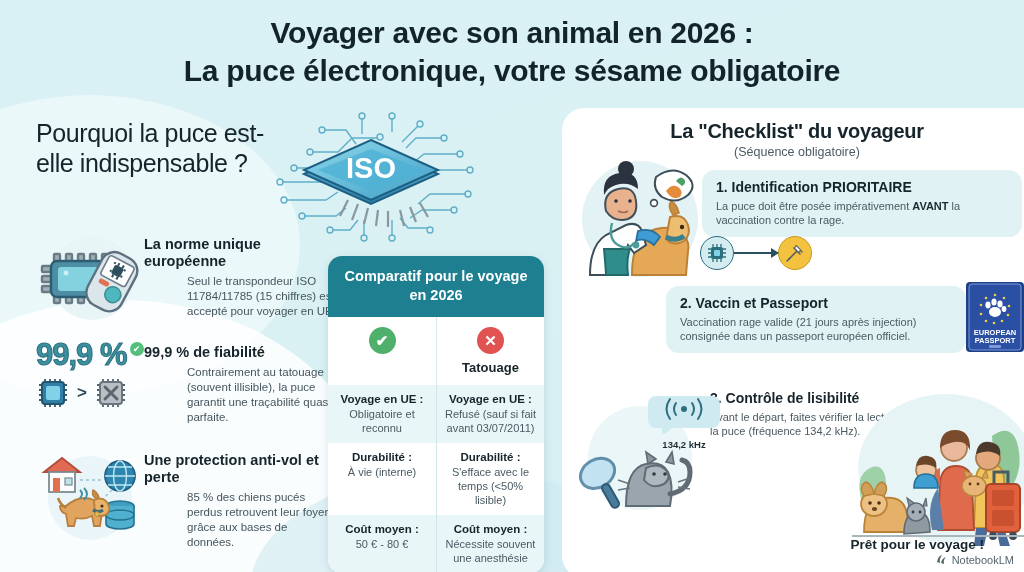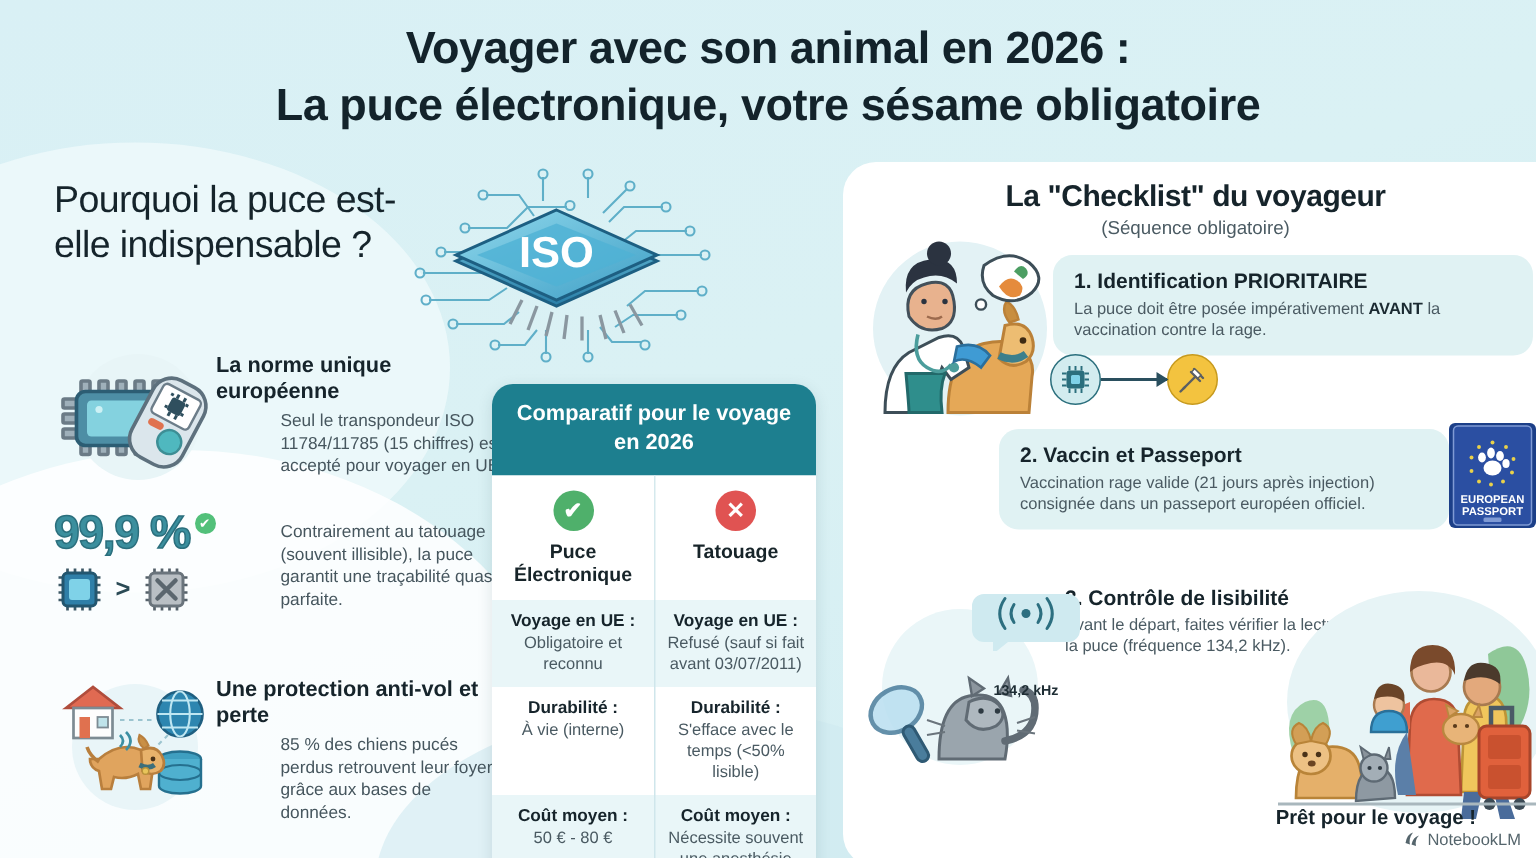--- a/index.html
+++ b/index.html
@@ -140,21 +140,21 @@
   }
   .watermark {
     position: absolute; right: 10px; bottom: 6px;
     font-size: 11px; color: #55656c; display: flex; align-items: center; gap: 4px;
     z-index: 9;
   }
   .freq-bubble {
     position: absolute; left: 648px; top: 390px; width: 72px; z-index: 8;
     text-align: center;
   }
-  .freq-label { font-size: 9.5px; font-weight: bold; color: #1e2d34; margin-top: 16px;}
+  .freq-label { font-size: 9.5px; font-weight: bold; color: #1e2d34; margin-top: 1px;}
   .chip-arrow-row {
     position: absolute; left: 700px; top: 236px; display: flex; align-items: center; gap: 0; z-index: 8;
   }
   .circ {
     width: 34px; height: 34px; border-radius: 50%; display: flex;
     align-items: center; justify-content: center;
   }
   .circ.chip { background: #d3ecef; border: 1.5px solid #2b6f7d; }
   .circ.syr { background: #f3c33f; border: 1.5px solid #c79a1d; }
   .arrow-line { width: 44px; height: 2px; background: #2a4f5e; position: relative; }
@@ -322,20 +322,21 @@
               <path d="M9 3v4M14 3v4M19 3v4M24 3v4M9 27v4M14 27v4M19 27v4M24 27v4"></path>
               <path d="M3 9h4M3 14h4M3 19h4M3 24h4M27 9h4M27 14h4M27 19h4M27 24h4"></path>
             </g>
             <rect x="6" y="6" width="22" height="22" rx="3" fill="#b9bfc4" stroke="#6a747c" stroke-width="2"></rect>
             <path d="M11 11 L23 23 M23 11 L11 23" stroke="#5b666e" stroke-width="3" stroke-linecap="round"></path>
           </svg>
         </div>
       </div>
     </div>
     <div class="feat-text">
+      <div class="feat-title">99,9 % de fiabilité</div>
       <div class="feat-body">Contrairement au tatouage (souvent illisible), la puce garantit une traçabilité quasi parfaite.</div>
     </div>
   </div>
 
   <div class="feature" id="feature-protection">
     <div class="feat-icon">
       <svg width="108" height="92" viewBox="0 0 108 92">
         <circle cx="54" cy="50" r="42" fill="#e9f5f8"></circle>
         <g>
           <path d="M8 24 L26 10 L44 24 Z" fill="#e06a52" stroke="#b04d3c" stroke-width="1.8"></path>
@@ -378,21 +379,20 @@
       <div class="feat-title">Une protection anti-vol et perte</div>
       <div class="feat-body">85 % des chiens pucés perdus retrouvent leur foyer grâce aux bases de données.</div>
     </div>
   </div>
 
   <div class="table-card">
     <div class="table-head">Comparatif pour le voyage en 2026</div>
     <div class="table-cols">
       <div class="tcol">
         <div class="badge ok">✔</div>
-        <div class="tcol-name">Puce Électronique</div>
       </div>
       <div class="tcol">
         <div class="badge no">✕</div>
         <div class="tcol-name">Tatouage</div>
       </div>
     </div>
 
     <div class="trow">
       <div class="cell">
         <div class="cell-label">Voyage en UE :</div>

